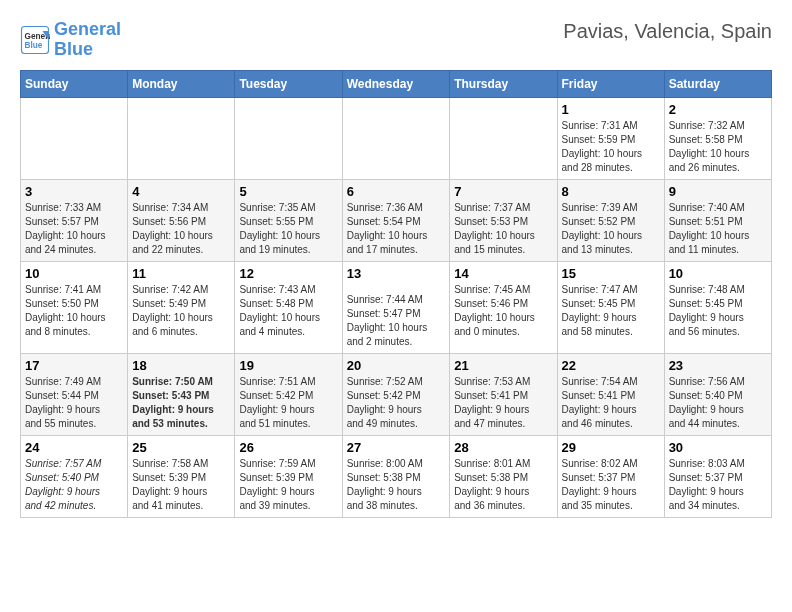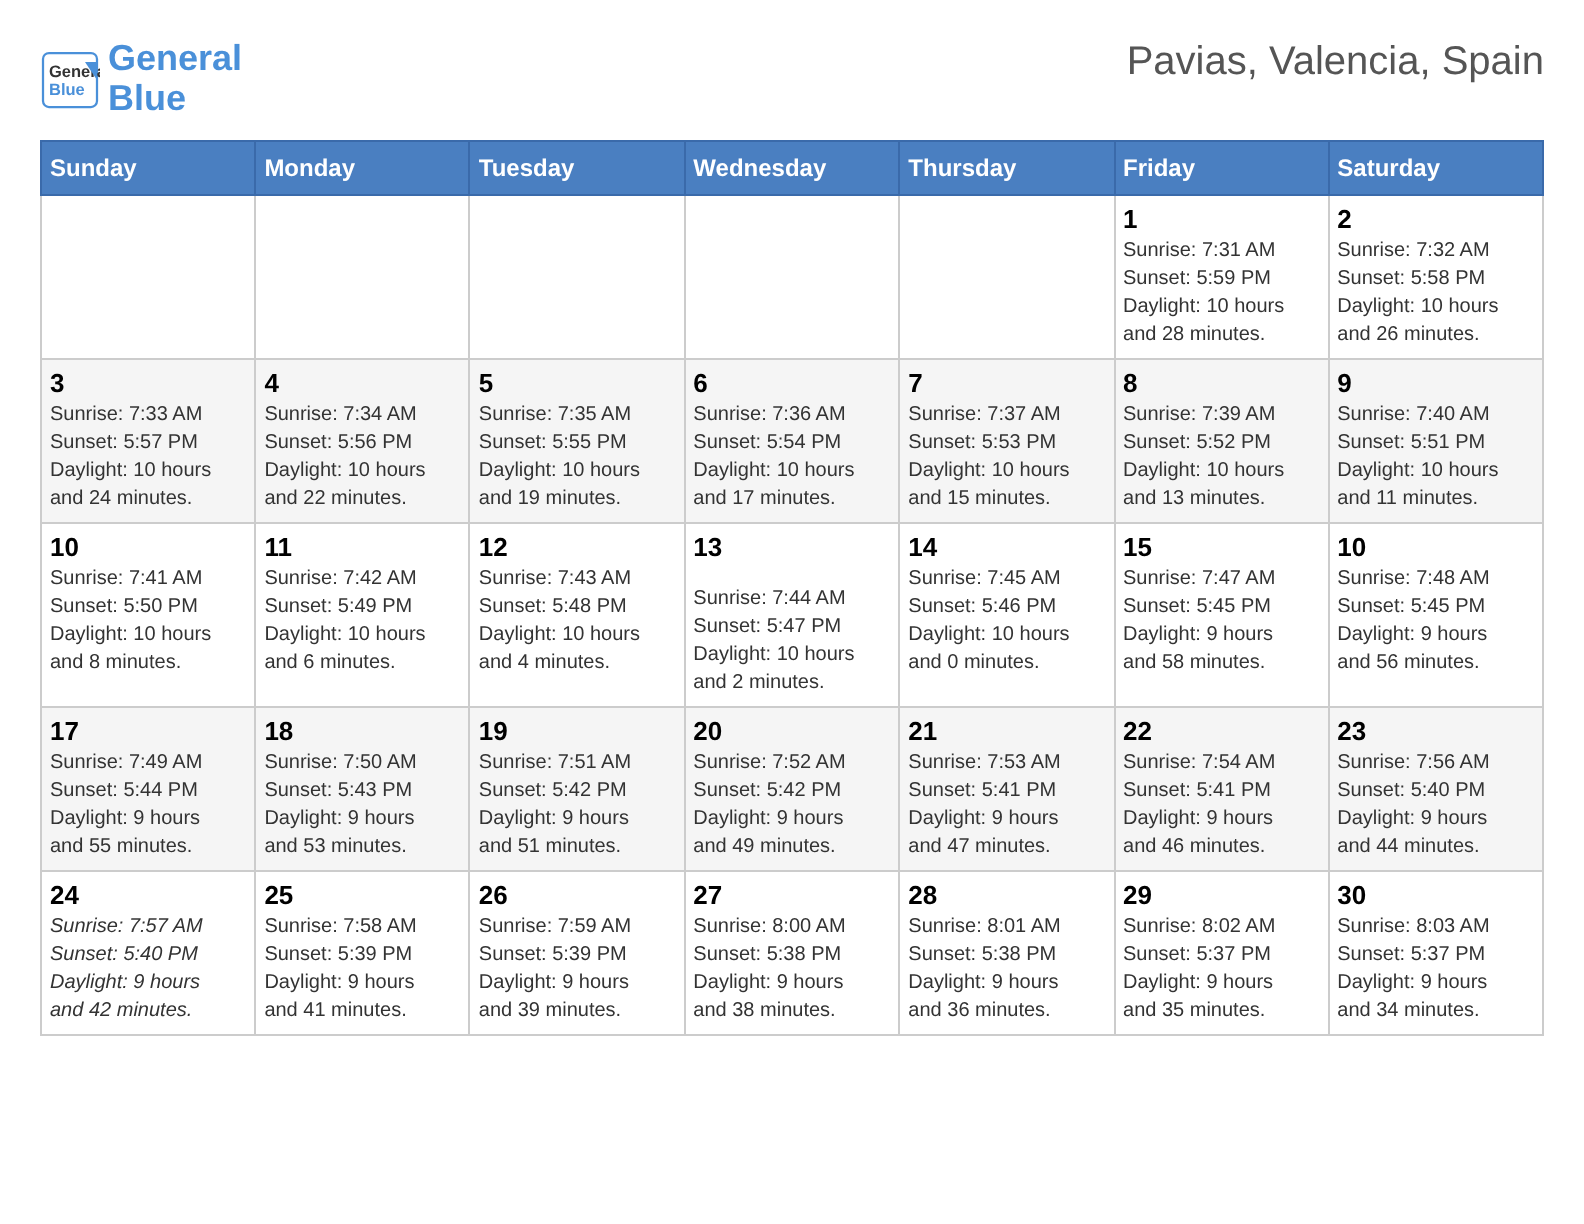--- a/index.html
+++ b/index.html
@@ -246,21 +246,21 @@
       <tr>
         <td>
           <div class="day-number">17</div>
           <div class="day-info" style="white-space: pre-line;">Sunrise: 7:49 AM
 Sunset: 5:44 PM
 Daylight: 9 hours
 and 55 minutes.</div>
         </td>
         <td>
           <div class="day-number">18</div>
-          <div class="day-info" style="white-space: pre-line;">Sunrise: 7:50 AM
+          <div class="day-info" style="white-space: pre-line; font-weight: bold;">Sunrise: 7:50 AM
 Sunset: 5:43 PM
 Daylight: 9 hours
 and 53 minutes.</div>
         </td>
         <td>
           <div class="day-number">19</div>
           <div class="day-info" style="white-space: pre-line;">Sunrise: 7:51 AM
 Sunset: 5:42 PM
 Daylight: 9 hours
 and 51 minutes.</div>

